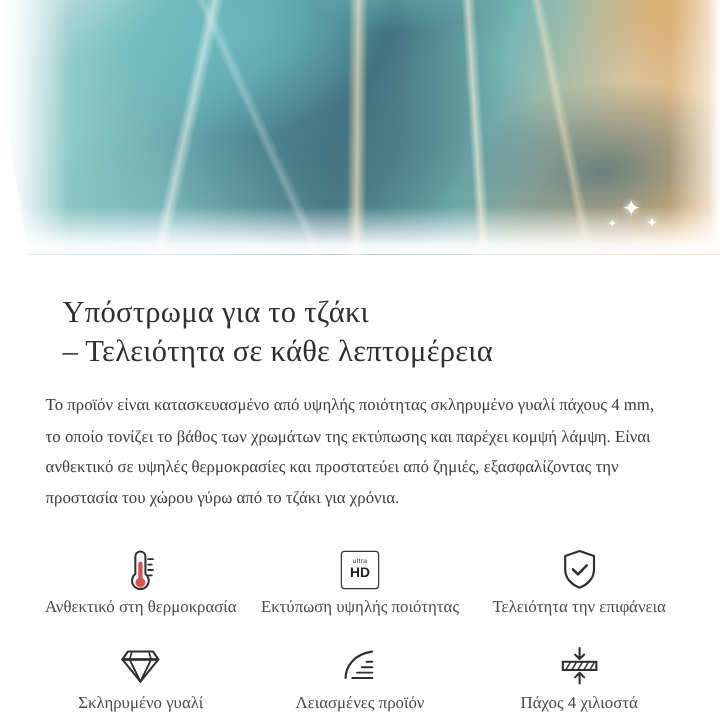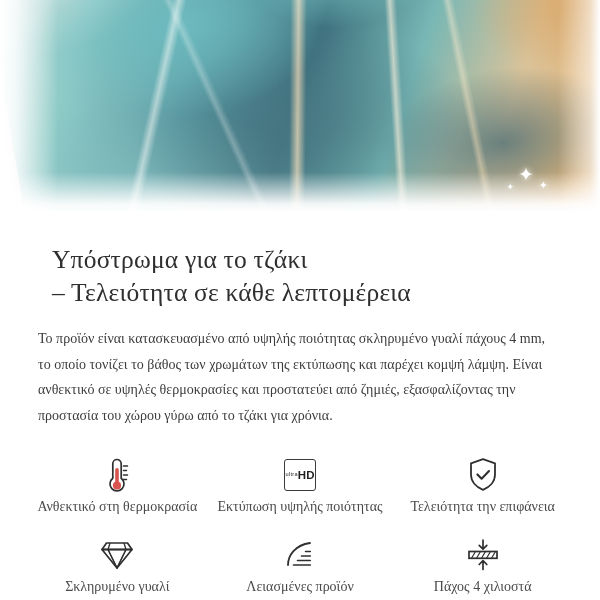--- a/index.html
+++ b/index.html
@@ -150,20 +150,21 @@
     color: #4a4a4a;
     text-align: center;
     line-height: 1.3;
   }
   .hd-badge {
     width: 30px;
     height: 30px;
     border: 1.6px solid #3a3a3a;
     border-radius: 3px;
     display: flex;
+    flex-direction: column;
     align-items: center;
     justify-content: center;
     line-height: 1;
   }
   .hd-badge .u {
     font-family: "Liberation Sans", sans-serif;
     font-size: 5.6px;
     letter-spacing: 0.3px;
     color: #2b2b2b;
     text-transform: lowercase;

